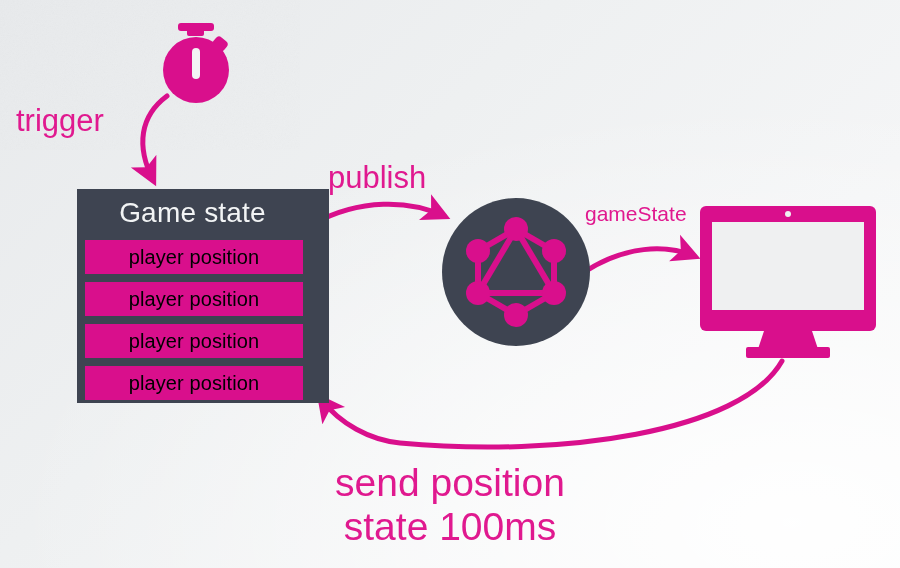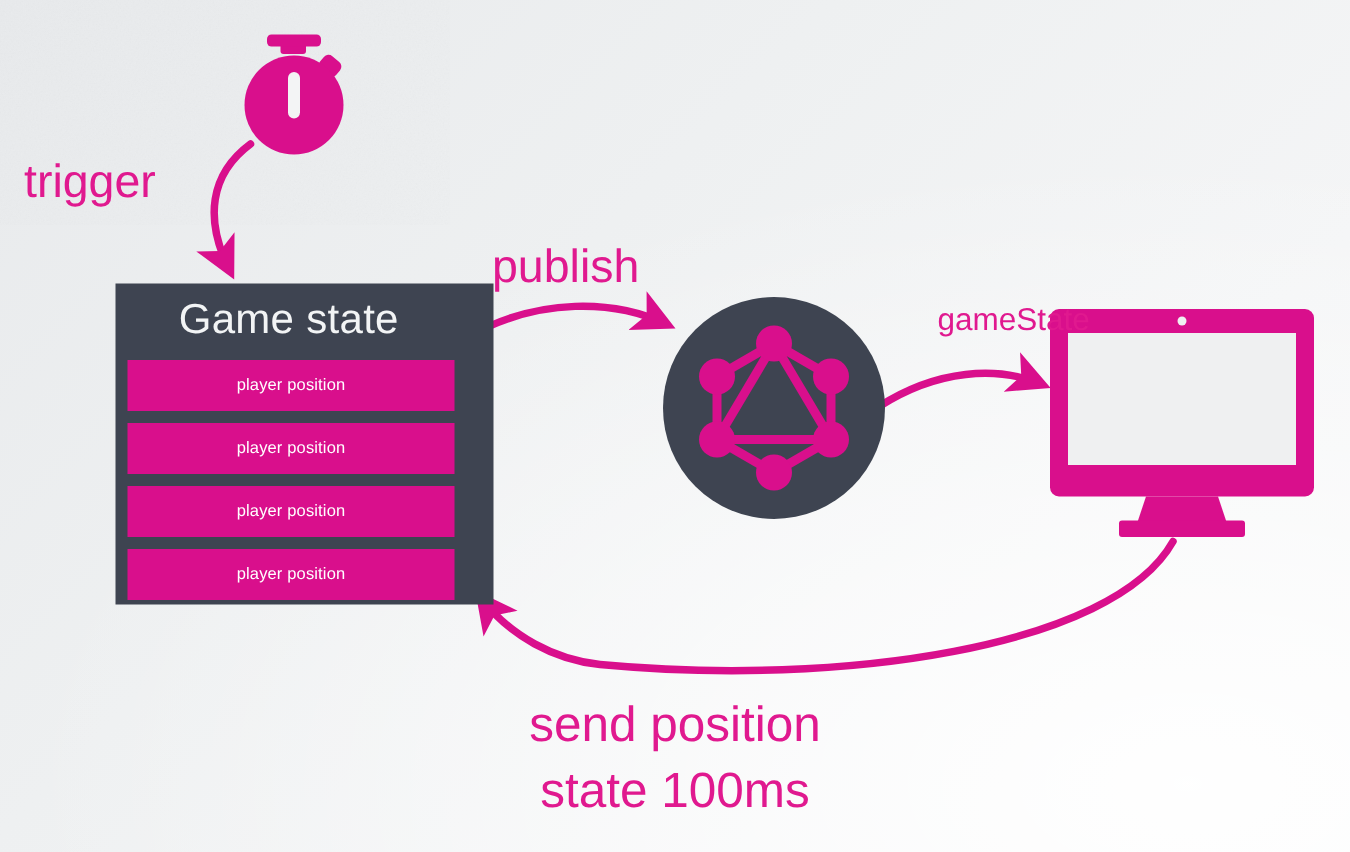--- a/index.html
+++ b/index.html
@@ -57,46 +57,46 @@
     position: absolute;
     left: 8px;
     top: 51px;
     width: 218px;
   }
   .player-row {
     width: 218px;
     height: 34px;
     background: #d90f8c;
     margin-bottom: 8px;
-    color: #ffffff;
-    font-size: 11px;
+    color: #000000;
+    font-size: 20px;
     font-weight: 300;
     line-height: 34px;
     text-align: center;
     white-space: nowrap;
     letter-spacing: 0.1px;
   }
   .player-row:last-child { margin-bottom: 0; }
 
   
   .label {
     position: absolute;
     color: #e0198f;
     font-weight: 300;
     white-space: nowrap;
   }
   .label-200ms   { left: 234px; top: 26px;  font-size: 33px; }
   .label-trigger { left: 16px;  top: 103px; font-size: 31px; }
   .label-publish { left: 328px; top: 160px; font-size: 31px; }
-  .label-gamestate { left: 585px; top: 202px; font-size: 21px; margin-left: 40px; }
+  .label-gamestate { left: 585px; top: 202px; font-size: 21px; }
   .label-send {
     left: 0; top: 461px;
     width: 900px;
     text-align: center;
-    font-size: 33px;
+    font-size: 39px;
     line-height: 44px;
     white-space: normal;
   }
   .label-send span { display: block; }
 </style>
 </head>
 <body>
 
 <div id="stage">
 

